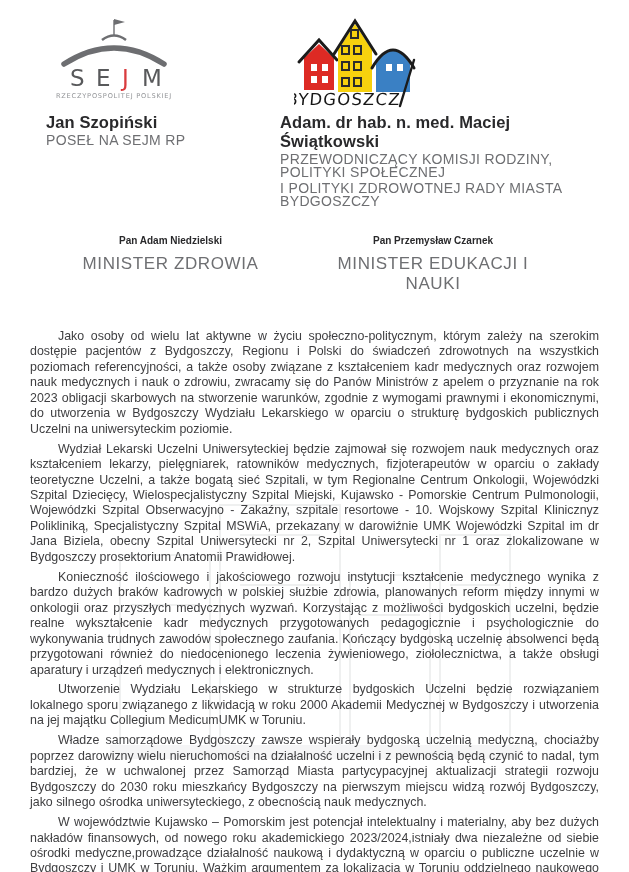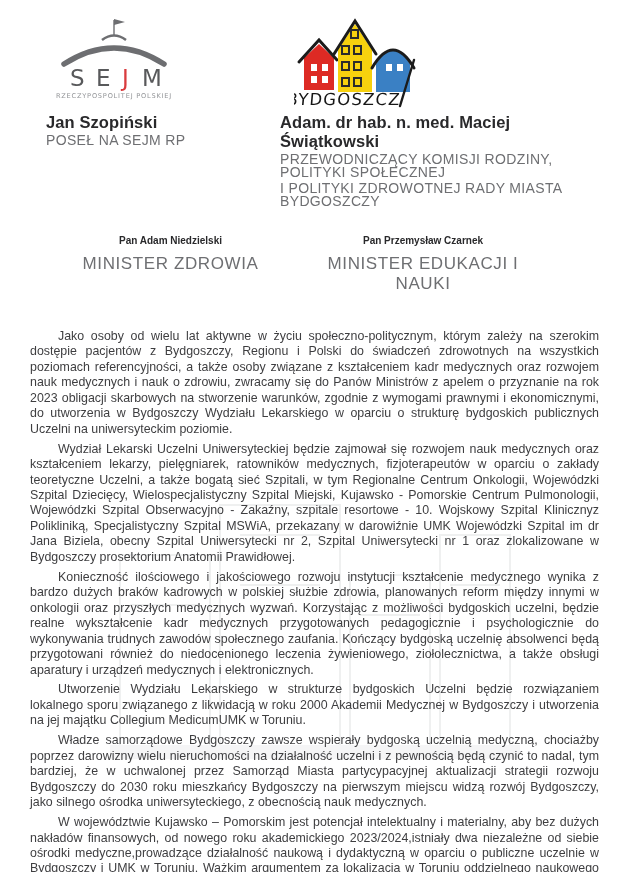--- a/index.html
+++ b/index.html
@@ -23,21 +23,21 @@
     letter-spacing:0.1px; margin-top:7px; line-height:19px;
   }
   .sig-role {
     font-size:14px; color:#6e6f72; letter-spacing:0.35px;
     margin-top:2px; line-height:12.5px;
   }
   
   .recipients { position:relative; z-index:2; height:58px; margin-top:24px; }
   .recipient { position:absolute; text-align:center; }
   .recipient.r1 { left:58px;  width:225px; }
-  .recipient.r2 { left:308px; width:230px; }
+  .recipient.r2 { left:318px; width:230px; }
   .recipient-name { font-size:10px; font-weight:bold; color:#29292b; line-height:20px; }
   .recipient-title { font-size:17px; color:#6e6f72; letter-spacing:0.6px; margin-top:3px; }
   
   .letter-body {
     position:relative; z-index:2;
     margin:40px 30px 0 30px;
     font-size:12.4px; line-height:15.45px;
     color:#3e3e40;
     text-align:justify;
   }

